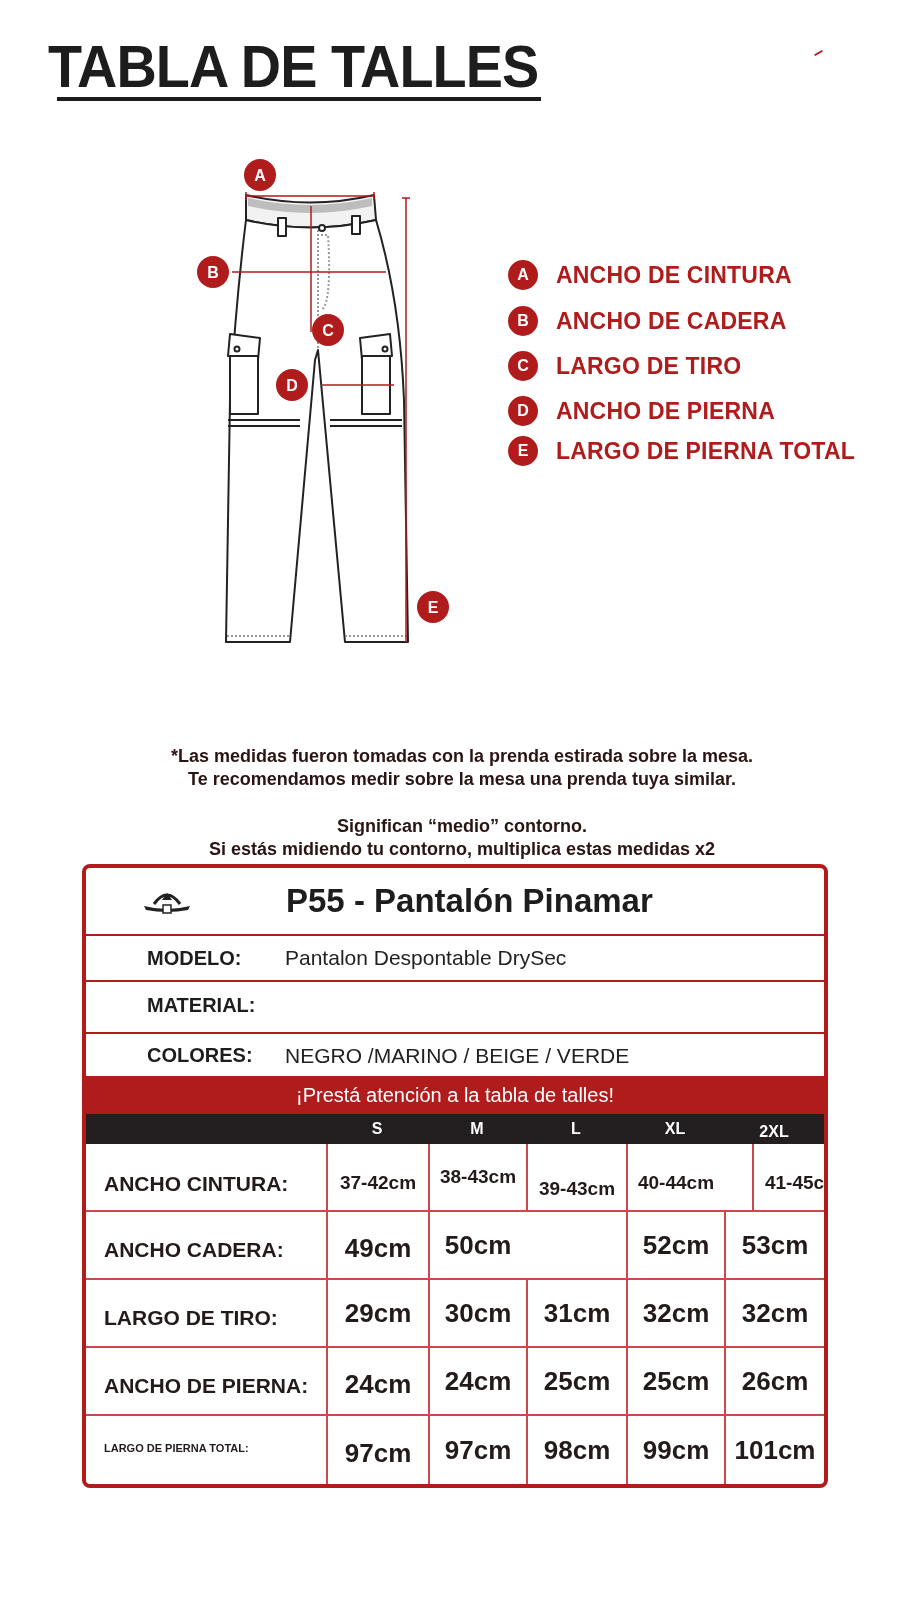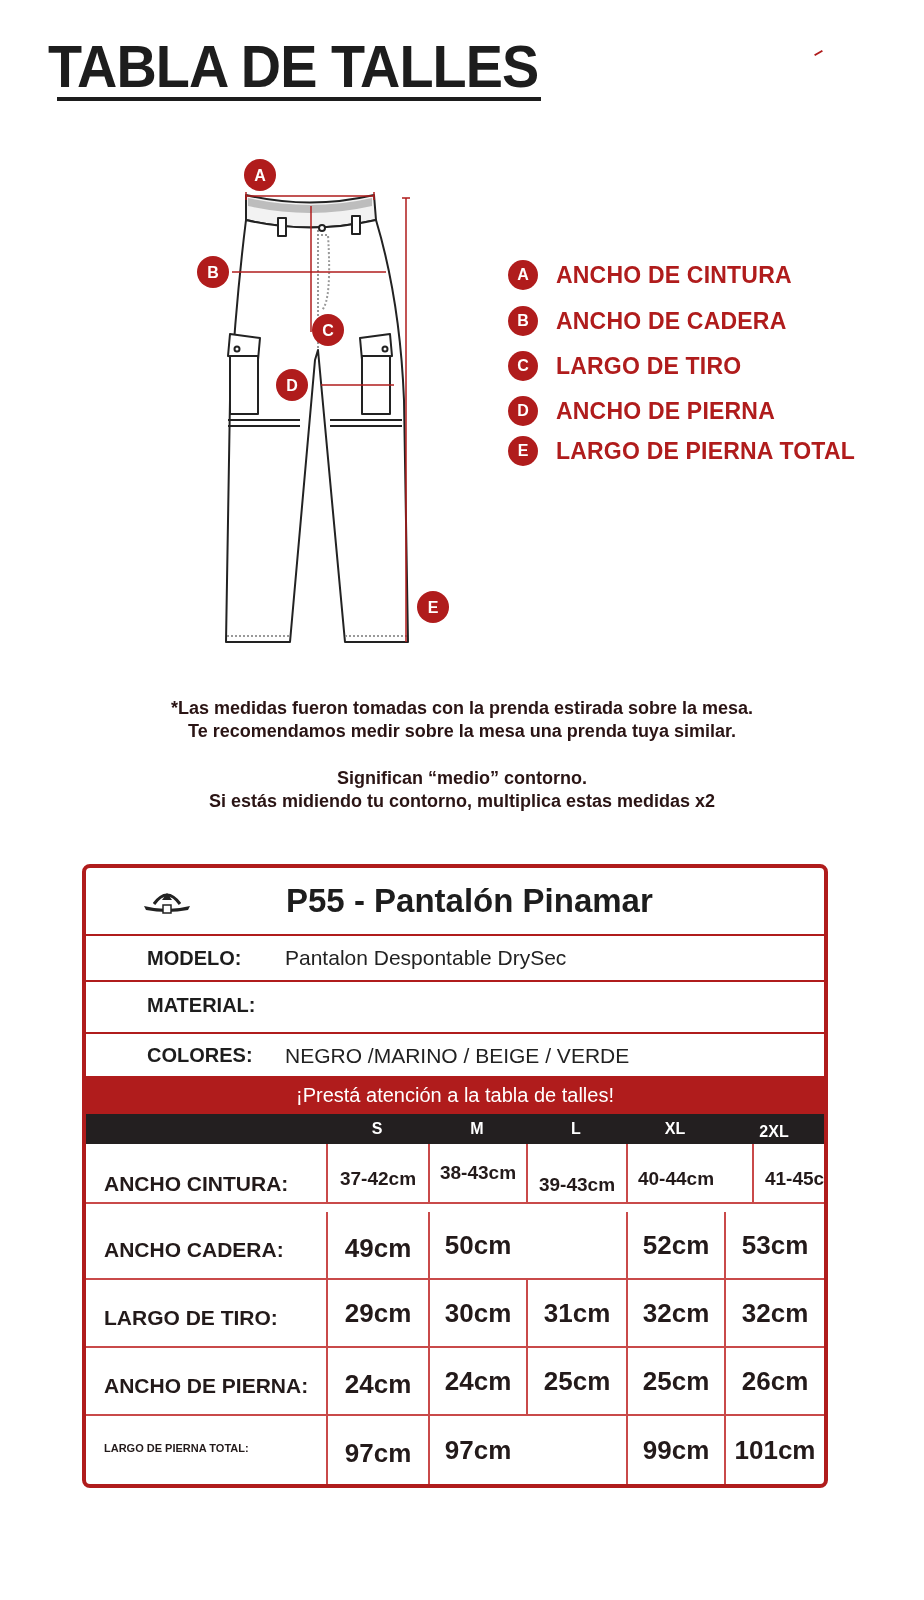--- a/index.html
+++ b/index.html
@@ -9,21 +9,21 @@
     .title-underline { left: 57px; top: 97px; width: 484px; height: 4px; background: #1d1d1d; }
     .deco-mark { left: 814px; top: 52px; width: 9px; height: 2px; background: #b01c1c; transform: rotate(-30deg); }
 
     .diagram { left: 190px; top: 150px; width: 280px; height: 500px; }
 
     .legend { left: 508px; top: 256px; }
     .legend-item { position: absolute; left: 0; display: flex; align-items: center; white-space: nowrap; }
     .legend-badge { width: 30px; height: 30px; border-radius: 50%; background: #b01c1c; color: #fff; font-weight: bold; font-size: 16px; display: flex; align-items: center; justify-content: center; margin-right: 18px; }
     .legend-label { color: #b01c1c; font-weight: bold; font-size: 23px; letter-spacing: 0.2px; }
 
-    .notes { left: 0; width: 924px; text-align: center; color: #2a1414; font-size: 18px; font-weight: bold; line-height: 23px; }
+    .notes { left: 0; width: 924px; text-align: center; color: #2a1414; font-size: 18px; font-weight: bold; line-height: 23px; margin-top: 48px; }
 
     .card { left: 82px; top: 864px; width: 738px; height: 616px; border: 4px solid #b01c1c; border-radius: 8px; box-sizing: content-box; overflow: hidden; background: #fff; }
     .card-row { position: absolute; left: 0; width: 738px; border-bottom: 2px solid #b01c1c; box-sizing: border-box; }
     .product-title { position: absolute; left: 200px; top: 14px; font-size: 33px; font-weight: bold; color: #1d1d1d; }
     .logo { position: absolute; left: 56px; top: 20px; width: 50px; height: 28px; }
     .field-label { position: absolute; left: 61px; font-weight: bold; font-size: 20px; color: #1d1d1d; }
     .field-value { position: absolute; left: 199px; font-size: 21px; color: #222; }
     .banner { position: absolute; left: 0; top: 208px; width: 738px; height: 38px; background: #b01c1c; color: #fff; text-align: center; font-size: 20px; line-height: 38px; }
     .size-header { position: absolute; left: 0; top: 246px; width: 738px; height: 30px; background: #231f20; }
     .size-head { position: absolute; top: 0; height: 30px; line-height: 30px; color: #fff; font-weight: bold; font-size: 16px; text-align: center; }
@@ -150,21 +150,21 @@
   <div class="size-header">
     <div class="size-head" style="left:240px; width:102px">S</div>
     <div class="size-head" style="left:342px; width:98px">M</div>
     <div class="size-head" style="left:440px; width:100px">L</div>
     <div class="size-head" style="left:540px; width:98px">XL</div>
     <div class="size-head" style="left:638px; width:100px; top:3px">2XL</div>
   </div>
 
   <div class="grid">
 
-    <div class="grid-row" style="top:0; height:60px">
+    <div class="grid-row" style="top:0; height:68px">
       <div class="row-label" style="top:28px">ANCHO CINTURA:</div>
       <div class="cell med" style="left:240px; width:102px; padding-top:12px">37-42cm</div>
       <div class="cell med" style="left:342px; width:98px; ">38-43cm</div>
       <div class="cell med" style="left:440px; width:100px; padding-top:24px">39-43cm</div>
       <div class="cell med" style="left:540px; width:98px; padding-top:12px">40-44cm</div>
       <div class="cell med" style="left:666px; width:100px; padding-top:12px">41-45cm</div>
     </div>
 
     <div class="grid-row" style="top:68px; height:68px">
       <div class="row-label" style="top:26px">ANCHO CADERA:</div>
@@ -189,17 +189,18 @@
       <div class="cell big" style="left:342px; width:98px">24cm</div>
       <div class="cell big" style="left:440px; width:100px">25cm</div>
       <div class="cell big" style="left:540px; width:98px">25cm</div>
       <div class="cell big" style="left:638px; width:100px">26cm</div>
     </div>
 
     <div class="grid-row last" style="top:272px; height:68px">
       <div class="row-label small" style="top:26px">LARGO DE PIERNA TOTAL:</div>
       <div class="cell big" style="left:240px; width:102px; padding-top:6px">97cm</div>
       <div class="cell big" style="left:342px; width:98px">97cm</div>
+      <div class="cell big" style="left:440px; width:100px">98cm</div>
       <div class="cell big" style="left:540px; width:98px">99cm</div>
       <div class="cell big" style="left:638px; width:100px">101cm</div>
     </div>
   </div>
 </div>
 
 </body></html>

